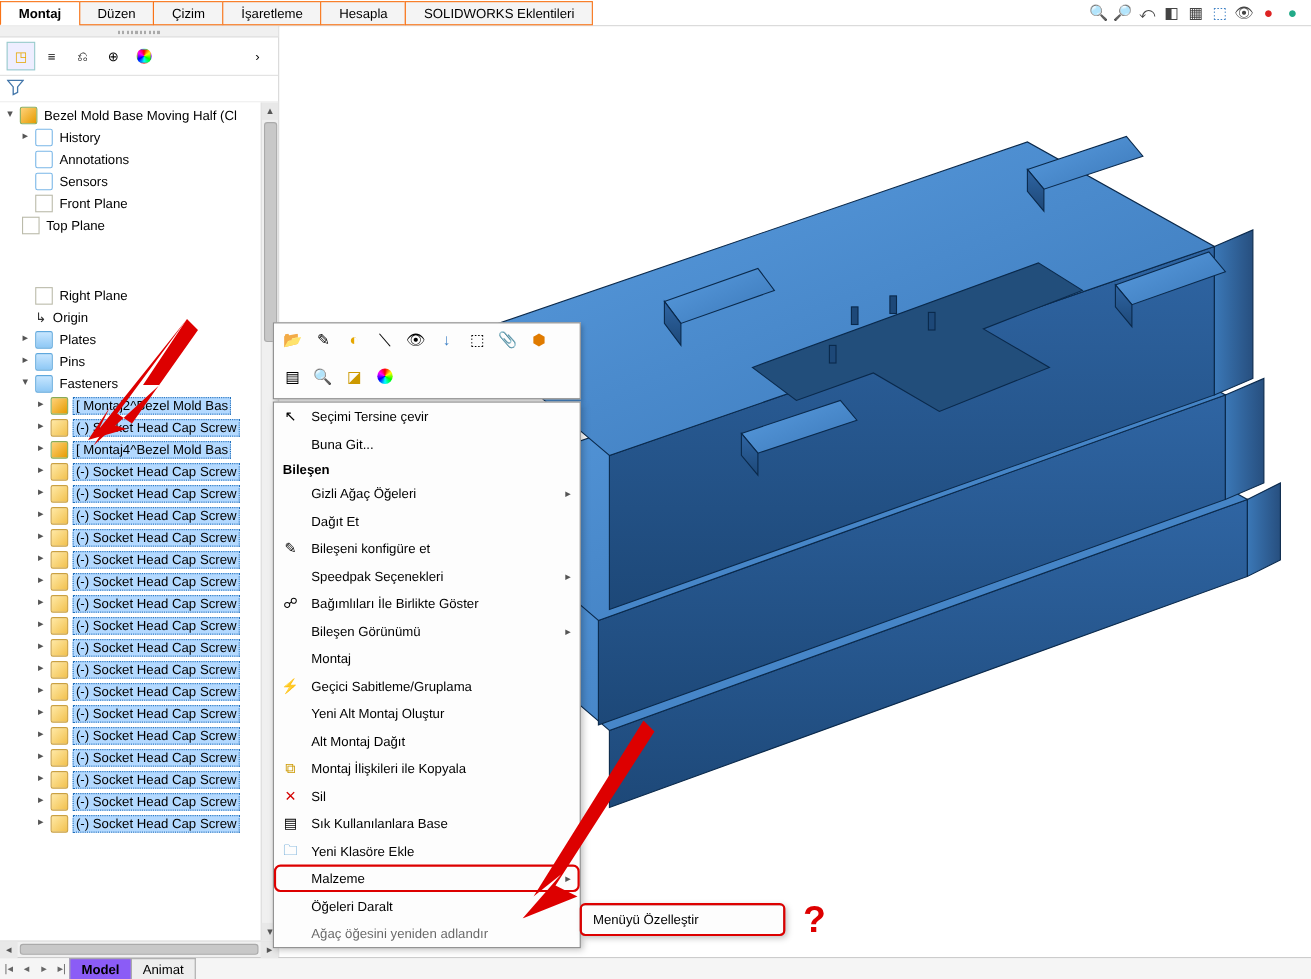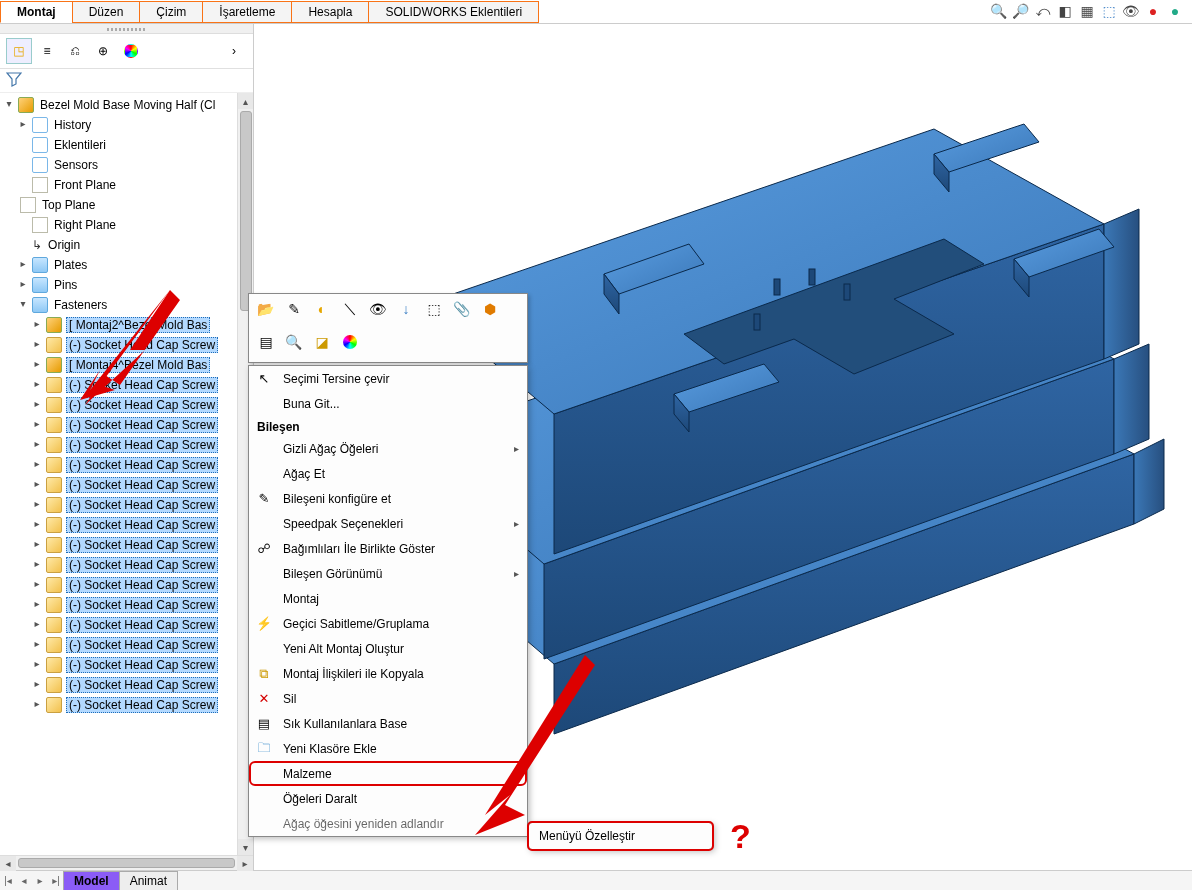--- a/index.html
+++ b/index.html
@@ -117,38 +117,38 @@
           <span class="label">Bezel Mold Base Moving Half  (Cl</span>
         </div>
       <div class="node" style="padding-left:18px;">
           <span class="exp">▸</span>
           <span class="icon doc-icon"></span>
           <span class="label">History</span>
         </div>
       <div class="node" style="padding-left:18px;">
           <span class="exp"></span>
           <span class="icon doc-icon"></span>
-          <span class="label">Eklentileri</span>
+          <span class="label">Annotations</span>
         </div>
       <div class="node" style="padding-left:18px;">
           <span class="exp"></span>
           <span class="icon doc-icon"></span>
           <span class="label">Sensors</span>
         </div>
       <div class="node" style="padding-left:18px;">
           <span class="exp"></span>
           <span class="icon plane-icon"></span>
           <span class="label">Front Plane</span>
         </div>
       <div class="node" style="">
           <span class="exp"></span>
           <span class="icon plane-icon"></span>
           <span class="label">Top Plane</span>
         </div>
-      <div class="node" style="padding-left:18px;">
+      <div class="node" style="padding-left:18px;margin-top:44px;">
           <span class="exp"></span>
           <span class="icon plane-icon"></span>
           <span class="label">Right Plane</span>
         </div>
       <div class="node" style="padding-left:18px;">
           <span class="exp"></span>
           <span class="origin-icon">↳</span>
           <span class="label">Origin</span>
         </div>
       <div class="node" style="padding-left:18px;">
@@ -371,21 +371,21 @@
       <span class="txt">Buna Git...</span>
     </div>
   <div class="hdr">Bileşen</div>
   <div class="row">
       <span class="ci"></span>
       <span class="txt">Gizli Ağaç Öğeleri</span>
       <span class="arr">▸</span>
     </div>
   <div class="row">
       <span class="ci"></span>
-      <span class="txt">Ağaç Et</span>
+      <span class="txt">Dağıt Et</span>
     </div>
   <div class="row">
       <span class="ci">✎</span>
       <span class="txt">Bileşeni konfigüre et</span>
     </div>
   <div class="row">
       <span class="ci"></span>
       <span class="txt">Speedpak Seçenekleri</span>
       <span class="arr">▸</span>
     </div>
@@ -402,20 +402,24 @@
       <span class="ci"></span>
       <span class="txt">Montaj</span>
     </div>
   <div class="row">
       <span class="ci" style="color:#e6b000;">⚡</span>
       <span class="txt">Geçici Sabitleme/Gruplama</span>
     </div>
   <div class="row">
       <span class="ci"></span>
       <span class="txt">Yeni Alt Montaj Oluştur</span>
+    </div>
+  <div class="row">
+      <span class="ci"></span>
+      <span class="txt">Alt Montaj Dağıt</span>
     </div>
   <div class="row">
       <span class="ci" style="color:#cc9900;">⧉</span>
       <span class="txt">Montaj İlişkileri ile Kopyala</span>
     </div>
   <div class="row">
       <span class="ci" style="color:#d40000;">✕</span>
       <span class="txt">Sil</span>
     </div>
   <div class="row">

